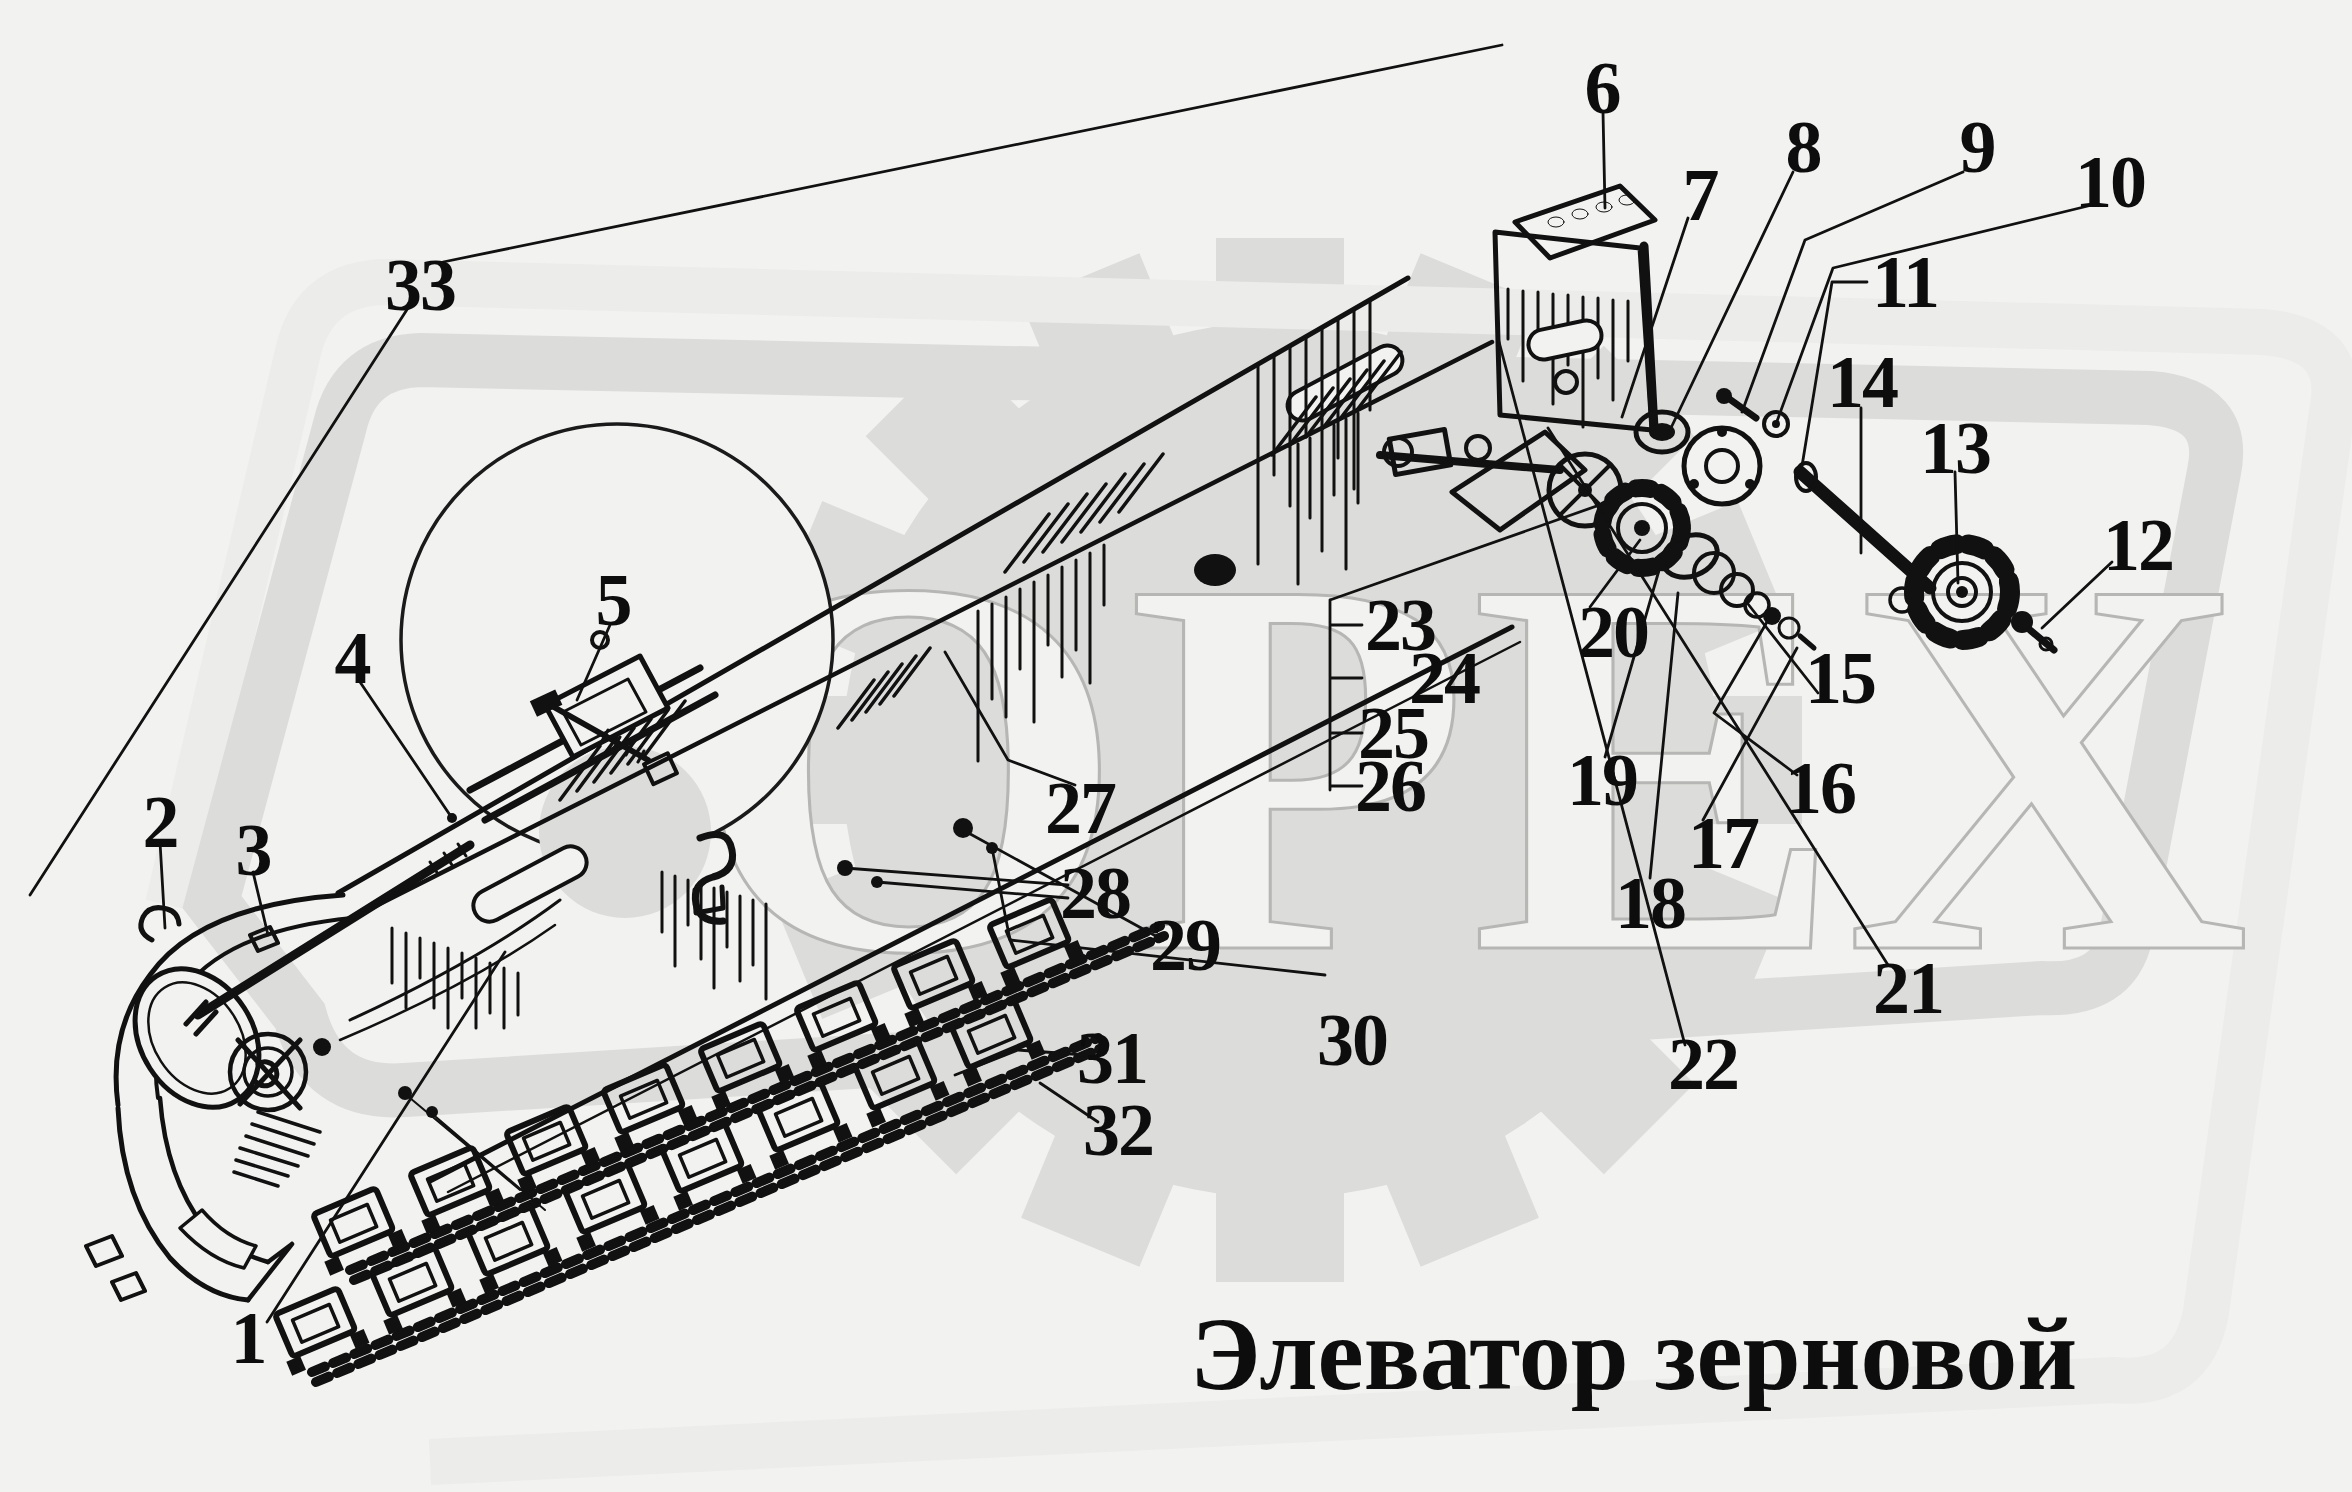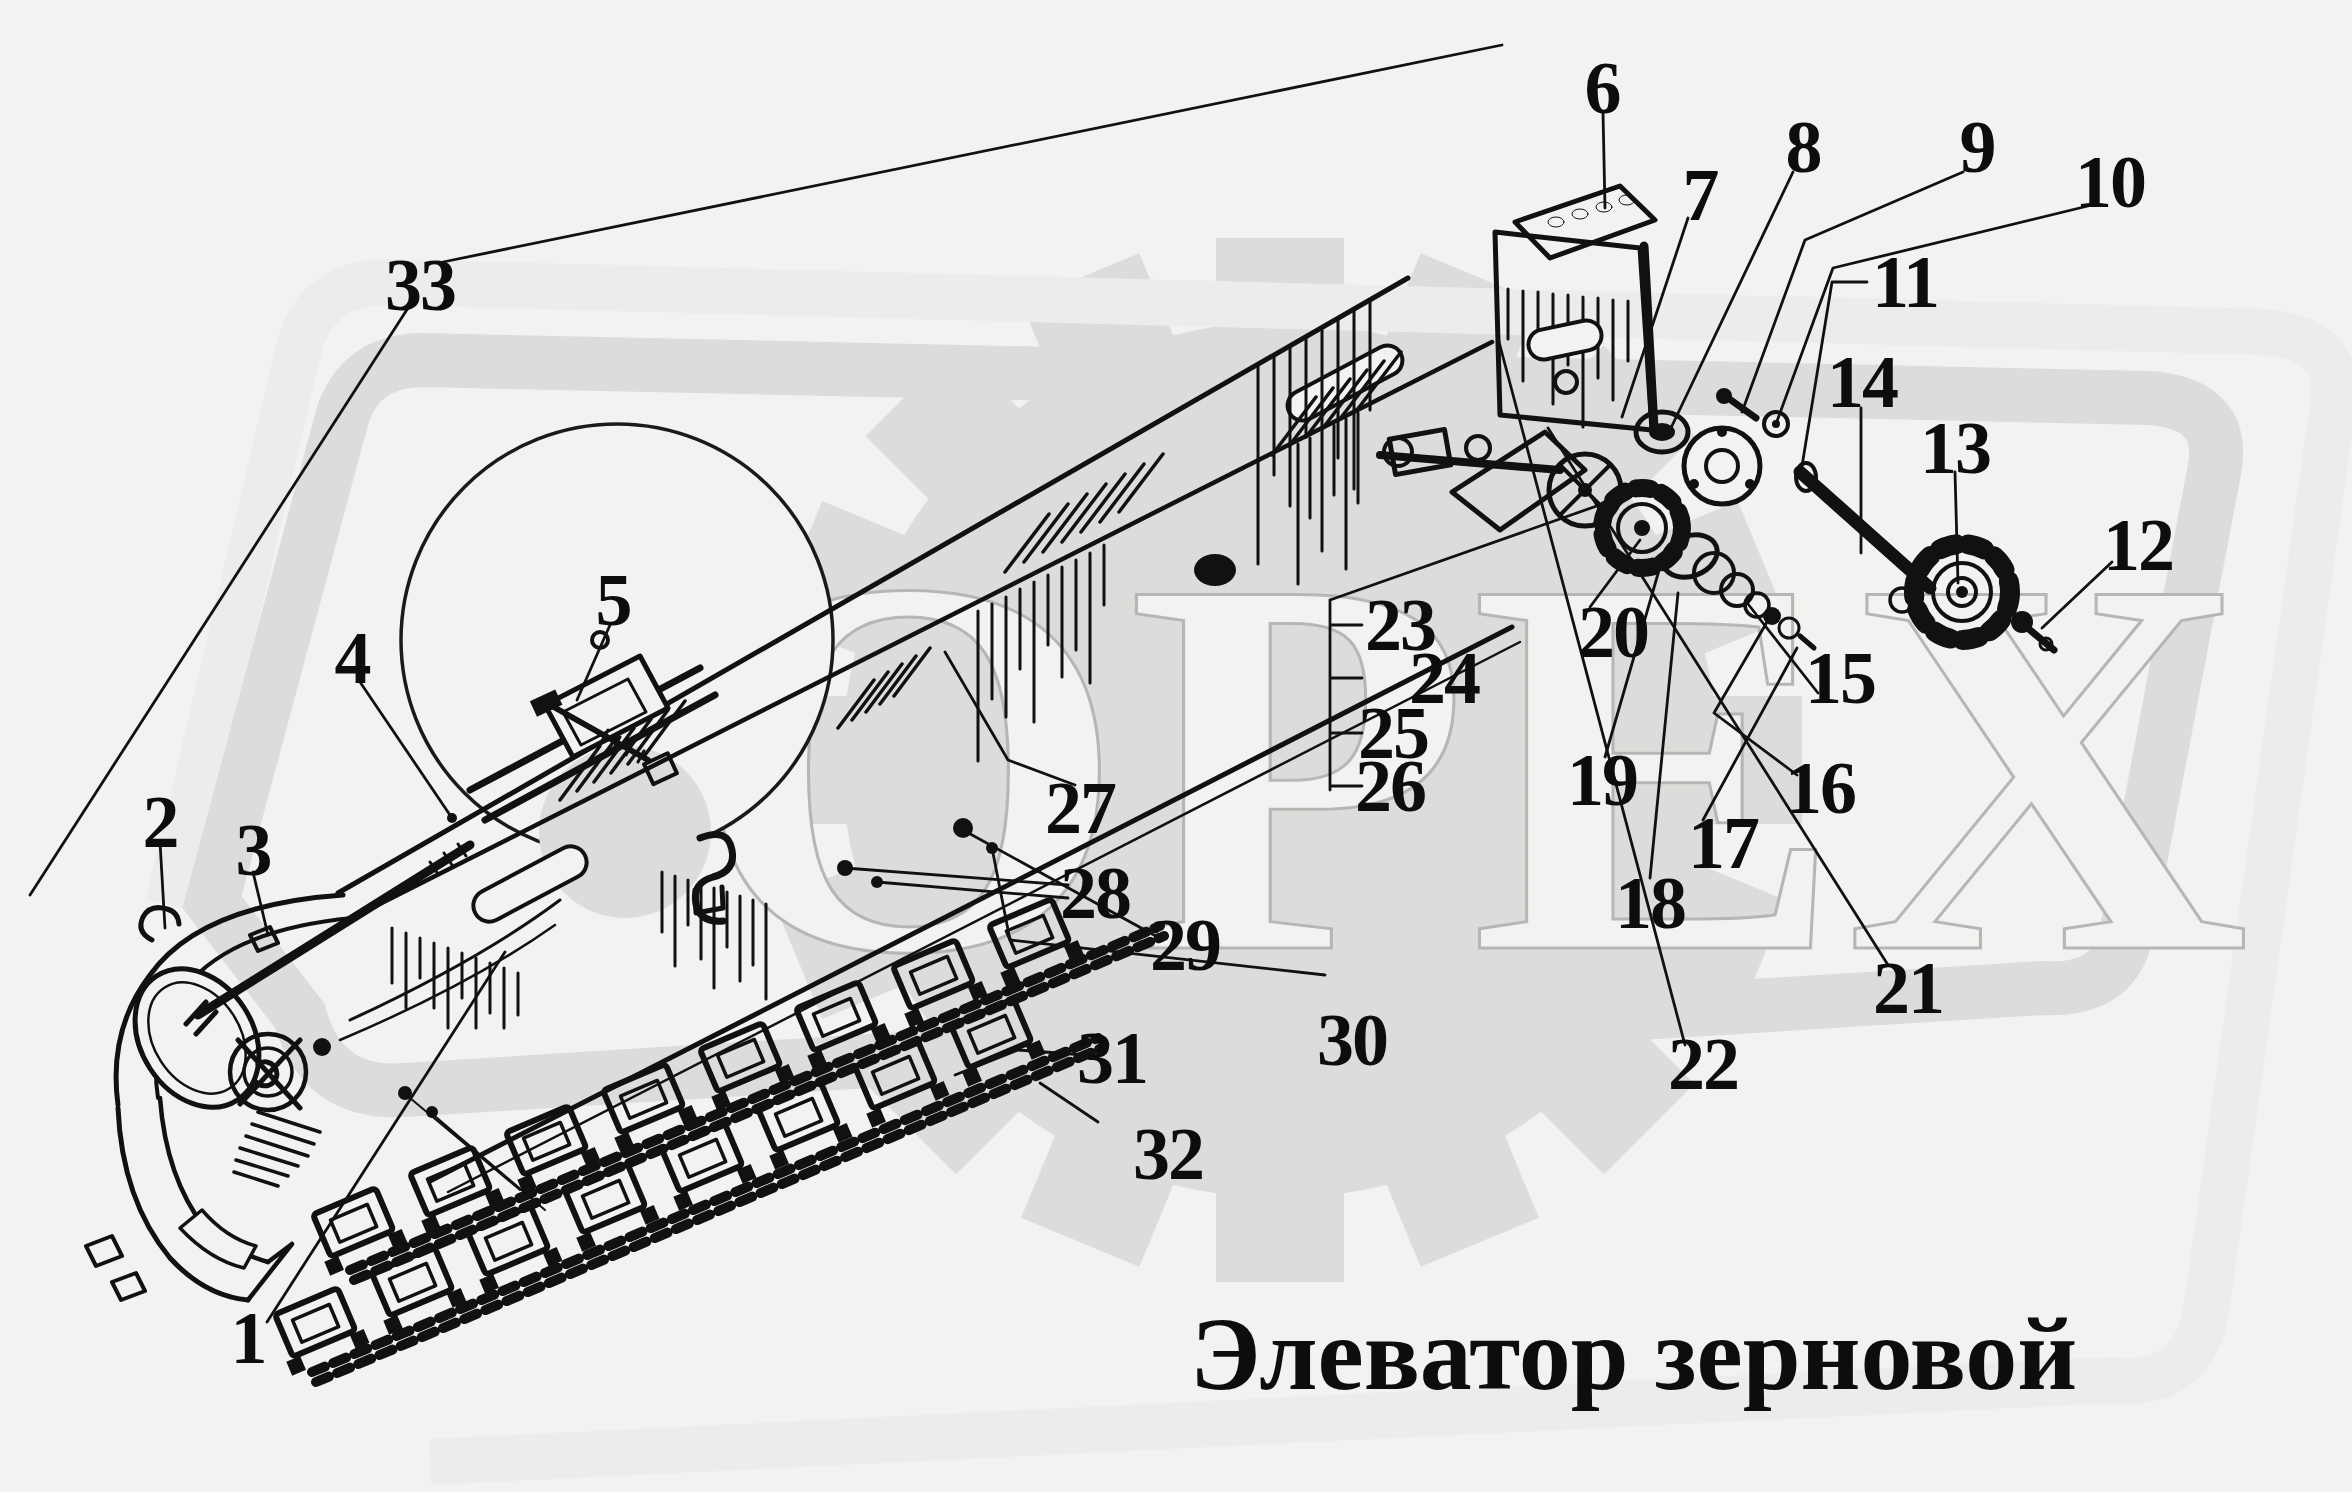--- a/index.html
+++ b/index.html
@@ -421,18 +421,18 @@
   <div class="callout" style="left:1703px;top:1064px;">22</div>
   <div class="callout" style="left:1400px;top:625px;">23</div>
   <div class="callout" style="left:1398px;top:678px;margin-left:46px;">24</div>
   <div class="callout" style="left:1393px;top:733px;">25</div>
   <div class="callout" style="left:1390px;top:786px;">26</div>
   <div class="callout" style="left:1080px;top:808px;">27</div>
   <div class="callout" style="left:1095px;top:893px;">28</div>
   <div class="callout" style="left:1185px;top:945px;">29</div>
   <div class="callout" style="left:1352px;top:1040px;">30</div>
   <div class="callout" style="left:1112px;top:1058px;">31</div>
-  <div class="callout" style="left:1168px;top:1130px;margin-top:24px;">32</div>
+  <div class="callout" style="left:1118px;top:1130px;">32</div>
   <div class="callout" style="left:420px;top:285px;">33</div>
 
   <div class="title" style="left:1190px;top:1302px;">Элеватор зерновой</div>
 
 </div>
 
 </body></html>

